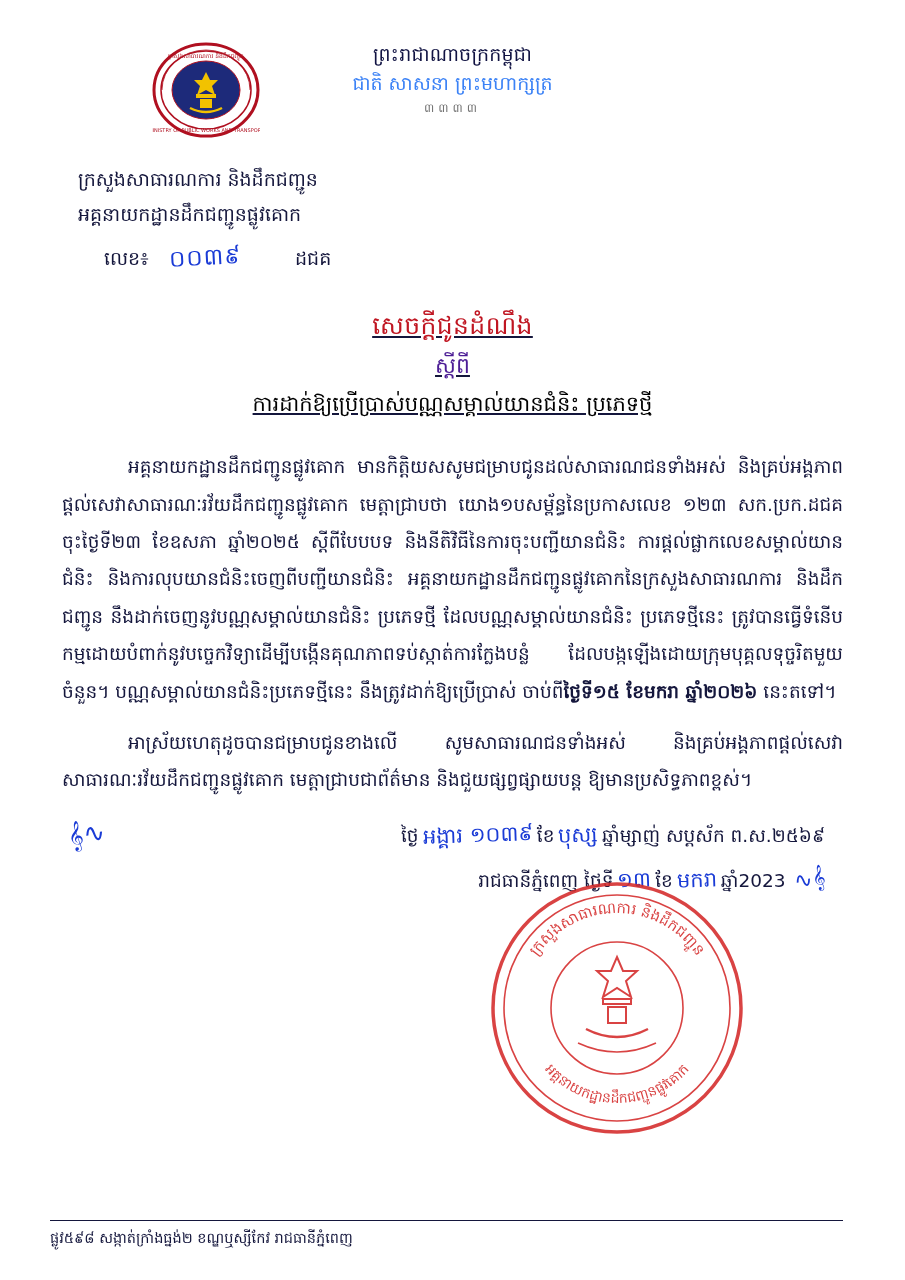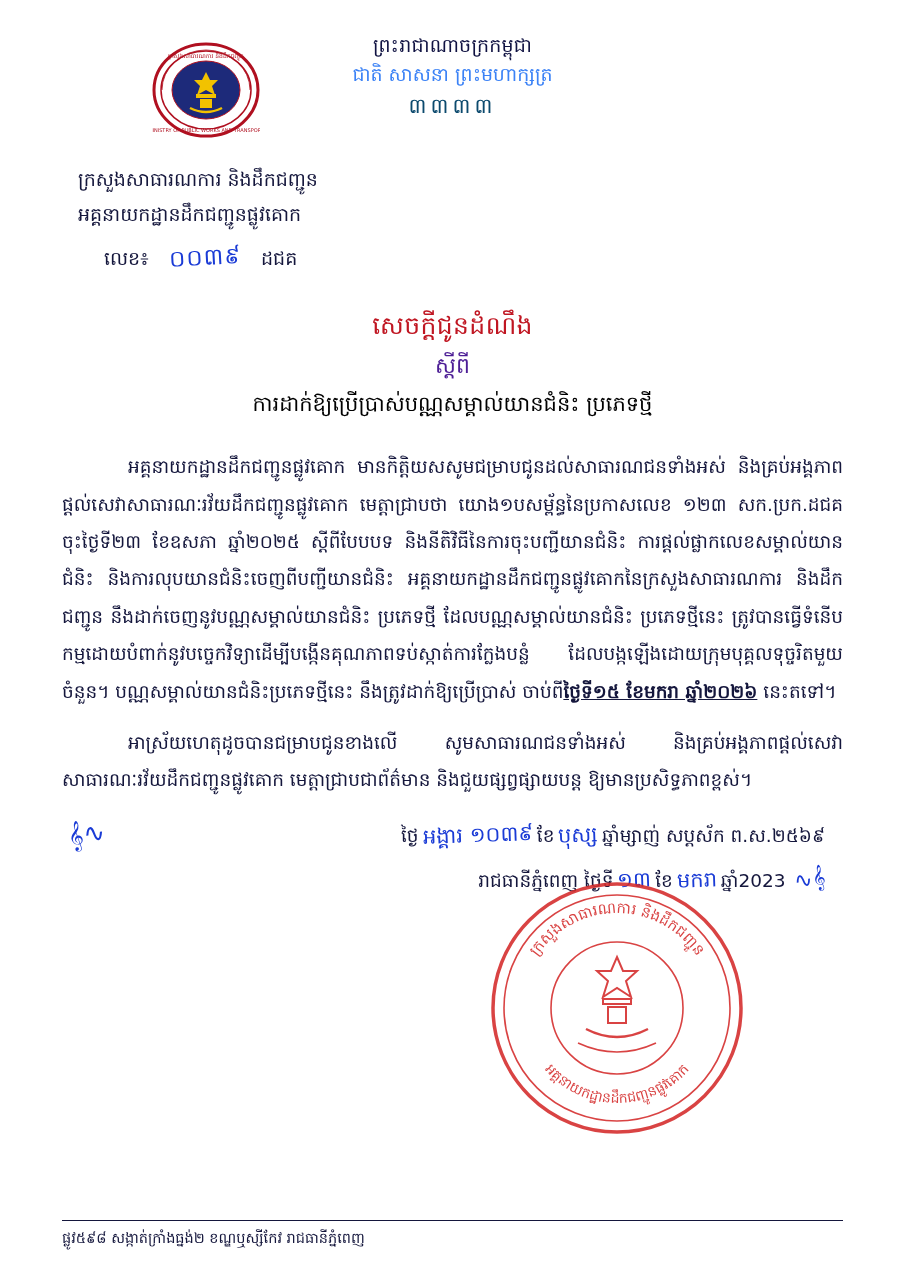--- a/index.html
+++ b/index.html
@@ -32,35 +32,35 @@
     position: absolute;
     left: 90px;
     top: 42px;
     width: 108px;
     height: 96px;
   }
   .emblem svg { display:block; }
 
   .natmotto {
     text-align: center;
-    padding-top: 31px;
+    padding-top: 40px;
     line-height: 1.55;
   }
   .natmotto .l1 {
     font-size: 19px;
     color: #101242;
     letter-spacing: 0.2px;
   }
   .natmotto .l2 {
     font-size: 19px;
     color: #3b82f6;
   }
   .natmotto .l3 {
-    font-size: 21px;
-    color: #0c4a6e;
+    font-size: 12px;
+    color: #737373;
     letter-spacing: 4px;
   }
 
   
   .ministry {
     margin-top: 12px;
     padding-left: 16px;
     line-height: 1.85;
   }
   .ministry .m1 { font-size: 19px; }
@@ -75,27 +75,28 @@
   }
   .num-hand {
     font-family: "DejaVu Sans", sans-serif;
     color: #1a3bd6;
     font-size: 23px;
     letter-spacing: 1px;
     transform: rotate(-3deg);
     display: inline-block;
     padding: 0 4px;
   }
-  .num-suffix { font-size: 19px; text-align: center; }
+  .num-suffix { margin-left: 34px; font-size: 19px; text-align: center; }
 
   
   .title-block {
     text-align: center;
     margin-top: 26px;
     line-height: 1.7;
+    text-decoration: underline;
   }
   .title-main {
     font-size: 25px;
     color: #c01622;
     letter-spacing: 0.4px;
   }
   .title-sub {
     font-size: 22px;
     color: #4c1d95;
   }
@@ -108,21 +109,21 @@
   
   .body-text {
     margin-top: 26px;
     font-size: 18.5px;
     line-height: 2.02;
     text-align: justify;
     color: #14163c;
   }
   .body-text p { margin: 0 0 14px 0; }
   .indent { display: inline-block; width: 66px; }
-  .bold-red { font-weight: bold; text-decoration: underline; }
+  .bold-red { font-weight: bold; }
 
   
   .sign-area {
     margin-top: 6px;
     position: relative;
     height: 330px;
   }
   .squiggle1 {
     position: absolute;
     left: 6px;
@@ -158,21 +159,21 @@
     left: 426px;
     top: 66px;
     width: 258px;
     height: 258px;
     opacity: 0.88;
   }
 
   
   .footer {
     position: absolute;
-    left: 62px;
+    left: 50px;
     right: 62px;
     bottom: 30px;
   }
   .footer-rule {
     border-top: 1.6px solid #14163c;
     margin-bottom: 8px;
   }
   .footer-row {
     display: flex;
     justify-content: space-between;

